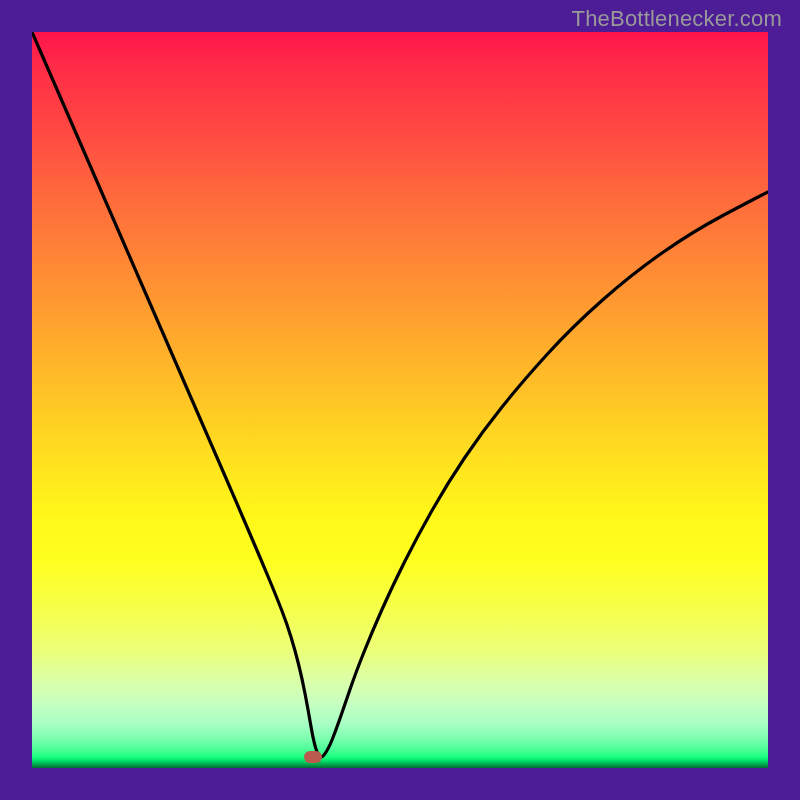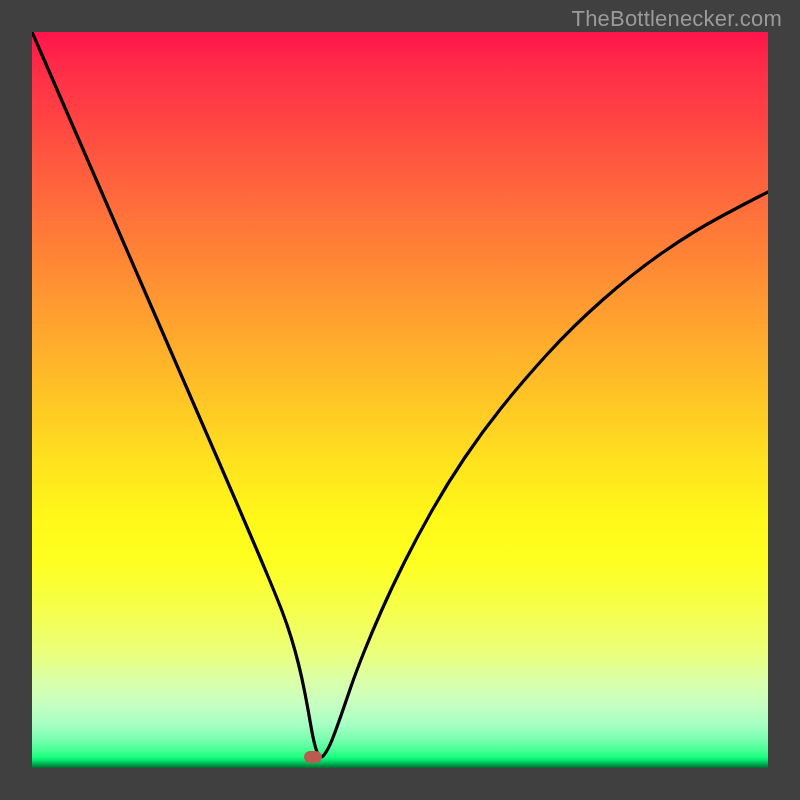--- a/index.html
+++ b/index.html
@@ -10,21 +10,21 @@
     background: #000000;
     position: relative;
     font-family: Arial, Helvetica, sans-serif;
   }
   .frame {
     position: absolute;
     top: 0;
     left: 0;
     width: 800px;
     height: 800px;
-    background: #404040;
+    background: #4c1d95;
     text-align: right;
   }
   .plot-area {
     position: absolute;
     top: 32px;
     left: 32px;
     width: 736px;
     height: 736px;
     overflow: hidden;
   }

